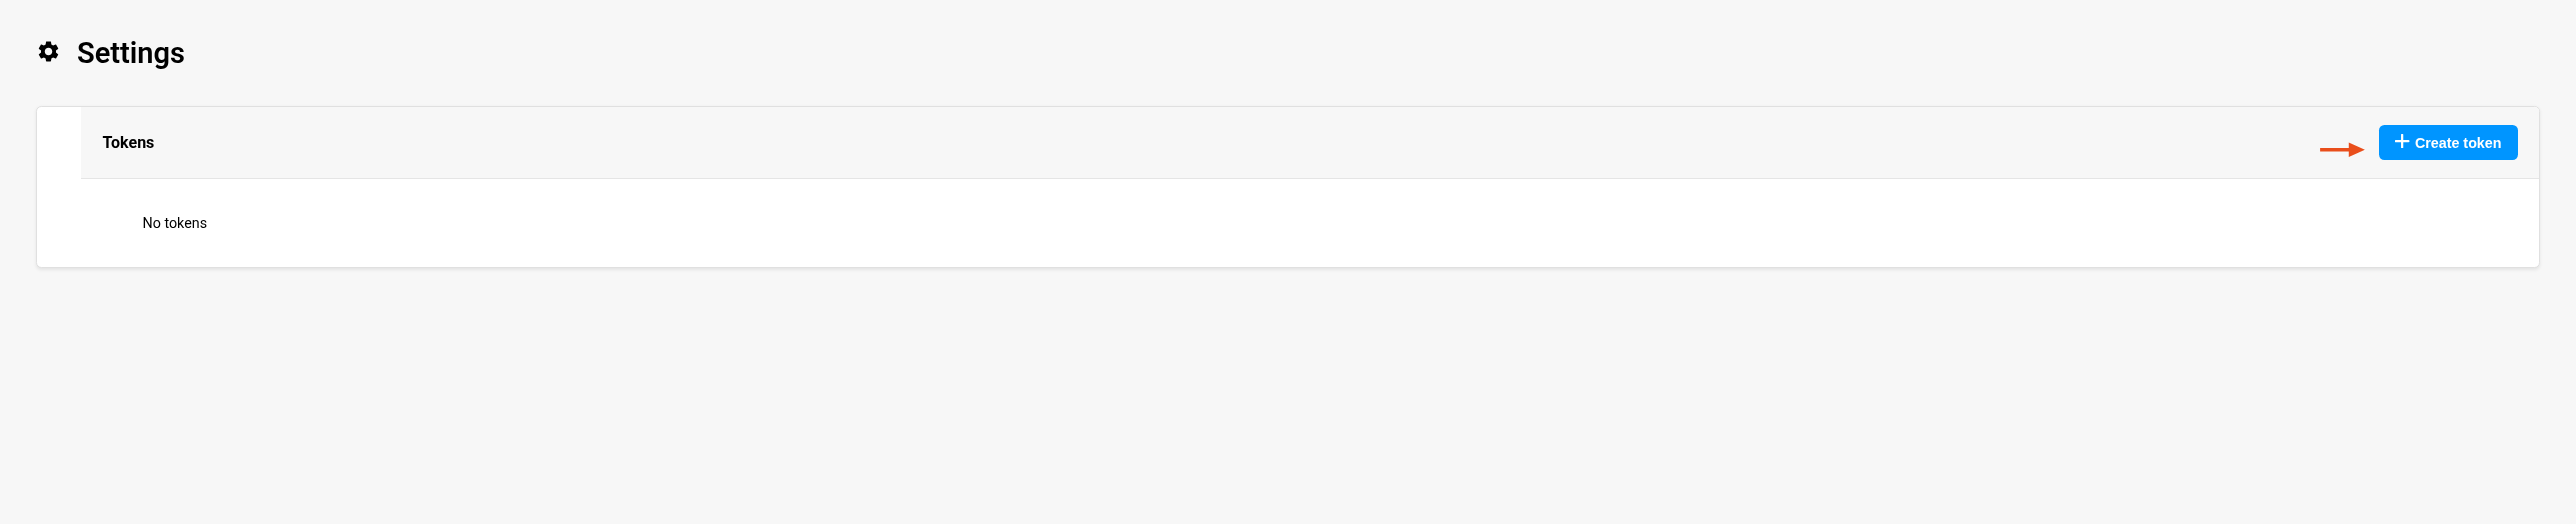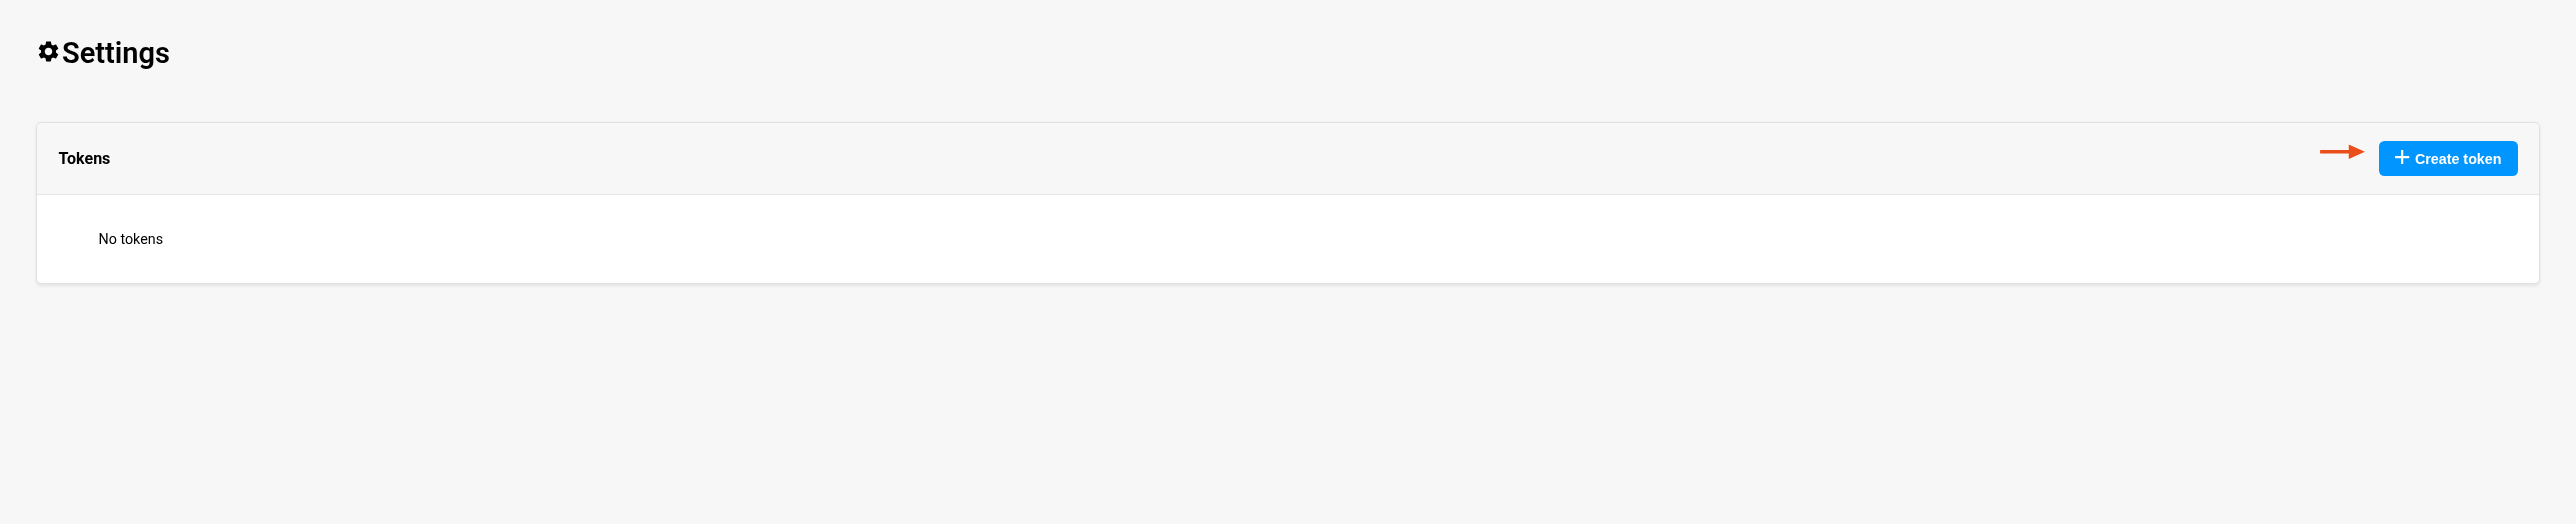--- a/index.html
+++ b/index.html
@@ -10,62 +10,63 @@
     
     body {
       font-family: -apple-system, BlinkMacSystemFont, "Segoe UI", Roboto, Helvetica, Arial, sans-serif;
       background-color: #f7f7f7;
       padding: 36px;
     }
     
     .page-header {
       display: flex;
       align-items: center;
-      gap: 1px;
-      margin-bottom: 52px;
+      gap: 16px;
+      margin-bottom: 36px;
     }
     
     .gear-icon-svg {
       width: 25px;
       height: 25px;
       fill: #000;
     }
     
     .page-title {
       font-size: 29px;
       font-weight: 600;
       color: #000;
     }
     
     .card {
       background: #fff;
       border: 0.9px solid #e0e0e0;
       border-radius: 5.4px;
       box-shadow: 0 1.8px 3.6px rgba(0,0,0,0.08);
       overflow: hidden;
+      padding-left: 44px;
     }
     
     .card-header {
       display: flex;
       justify-content: space-between;
       align-items: center;
       padding: 18px 21.5px;
       background: #f7f7f7;
       border-bottom: 0.9px solid #e5e5e5;
     }
     
     .card-header-left {
       font-size: 16px;
       font-weight: 700;
       color: #000;
     }
     
     .card-header-right {
       display: flex;
-      align-items: flex-start;
+      align-items: flex-end;
       gap: 14.3px;
     }
     
     .arrow-annotation {
       display: flex;
       align-items: center;
     }
     
     .arrow-svg {
       width: 45px;

